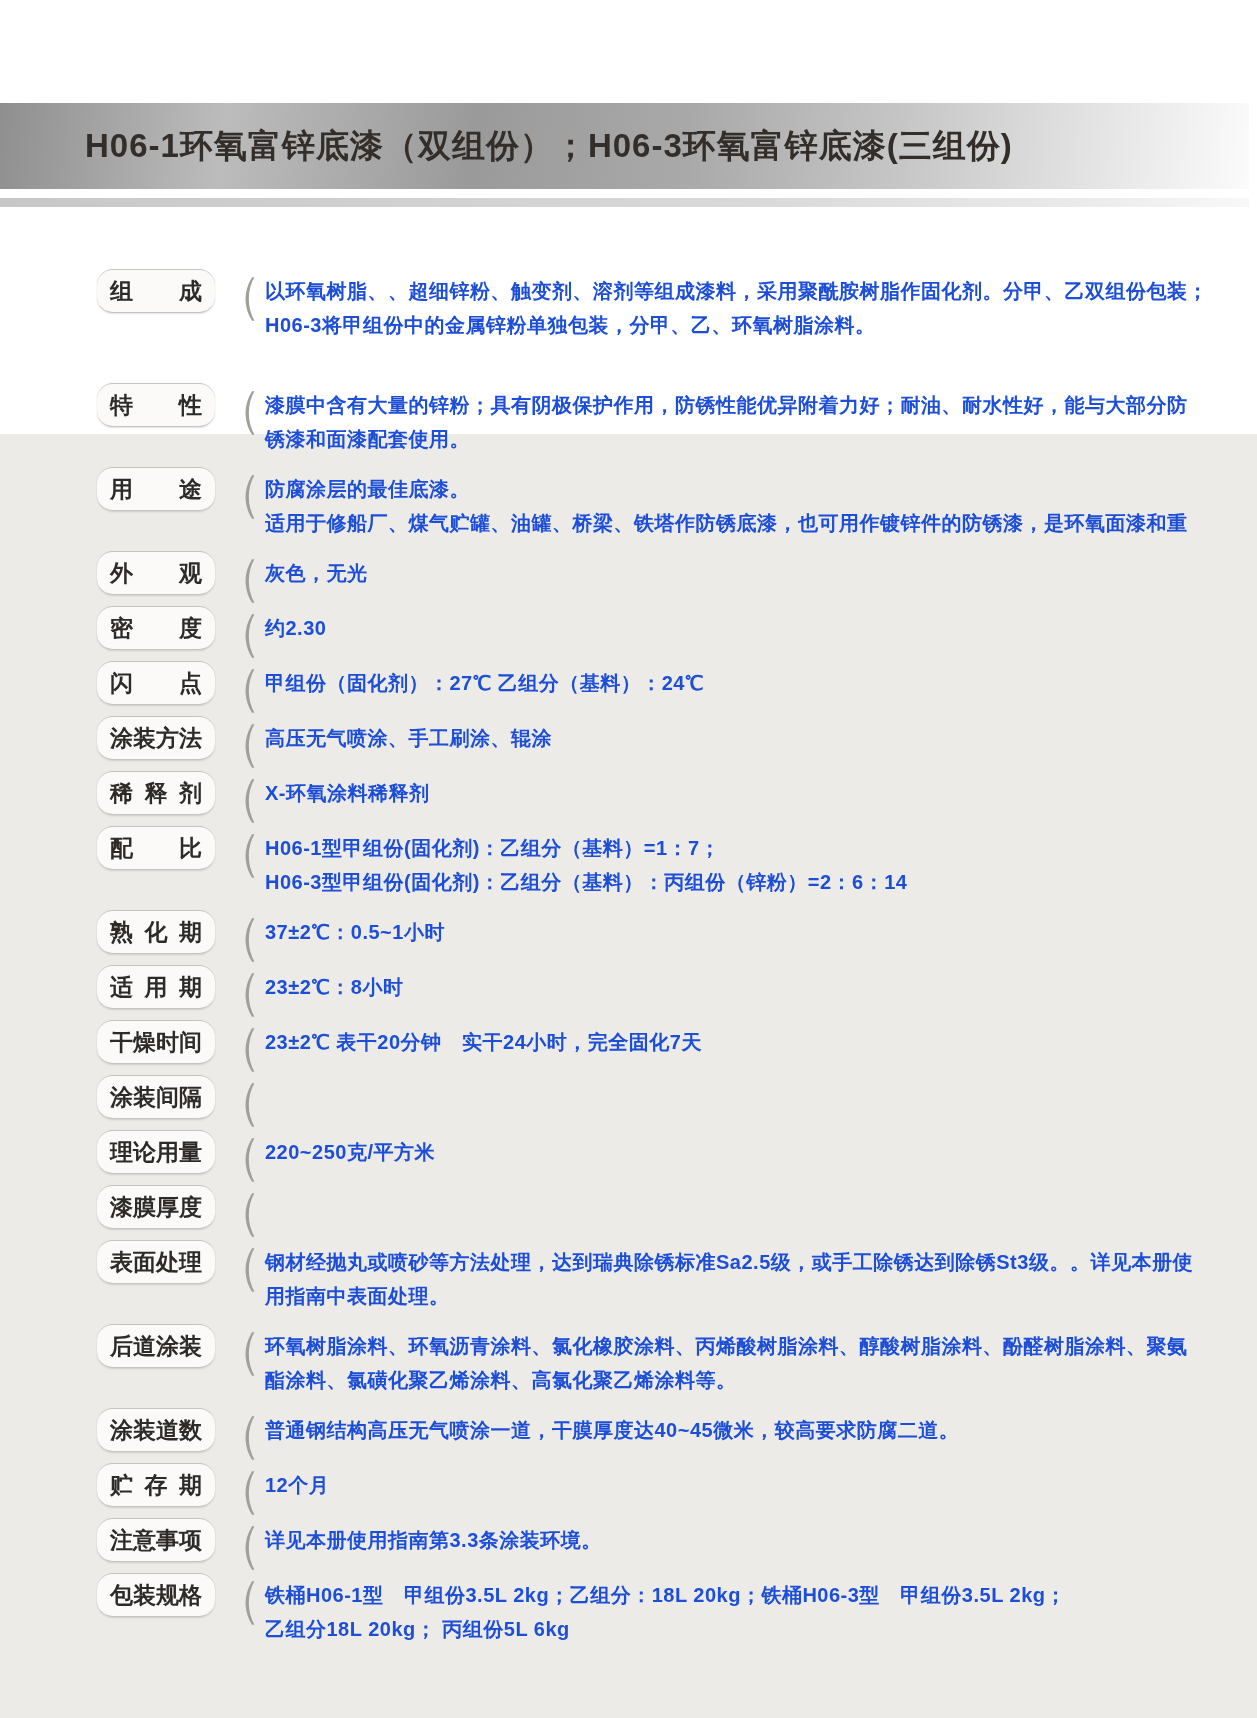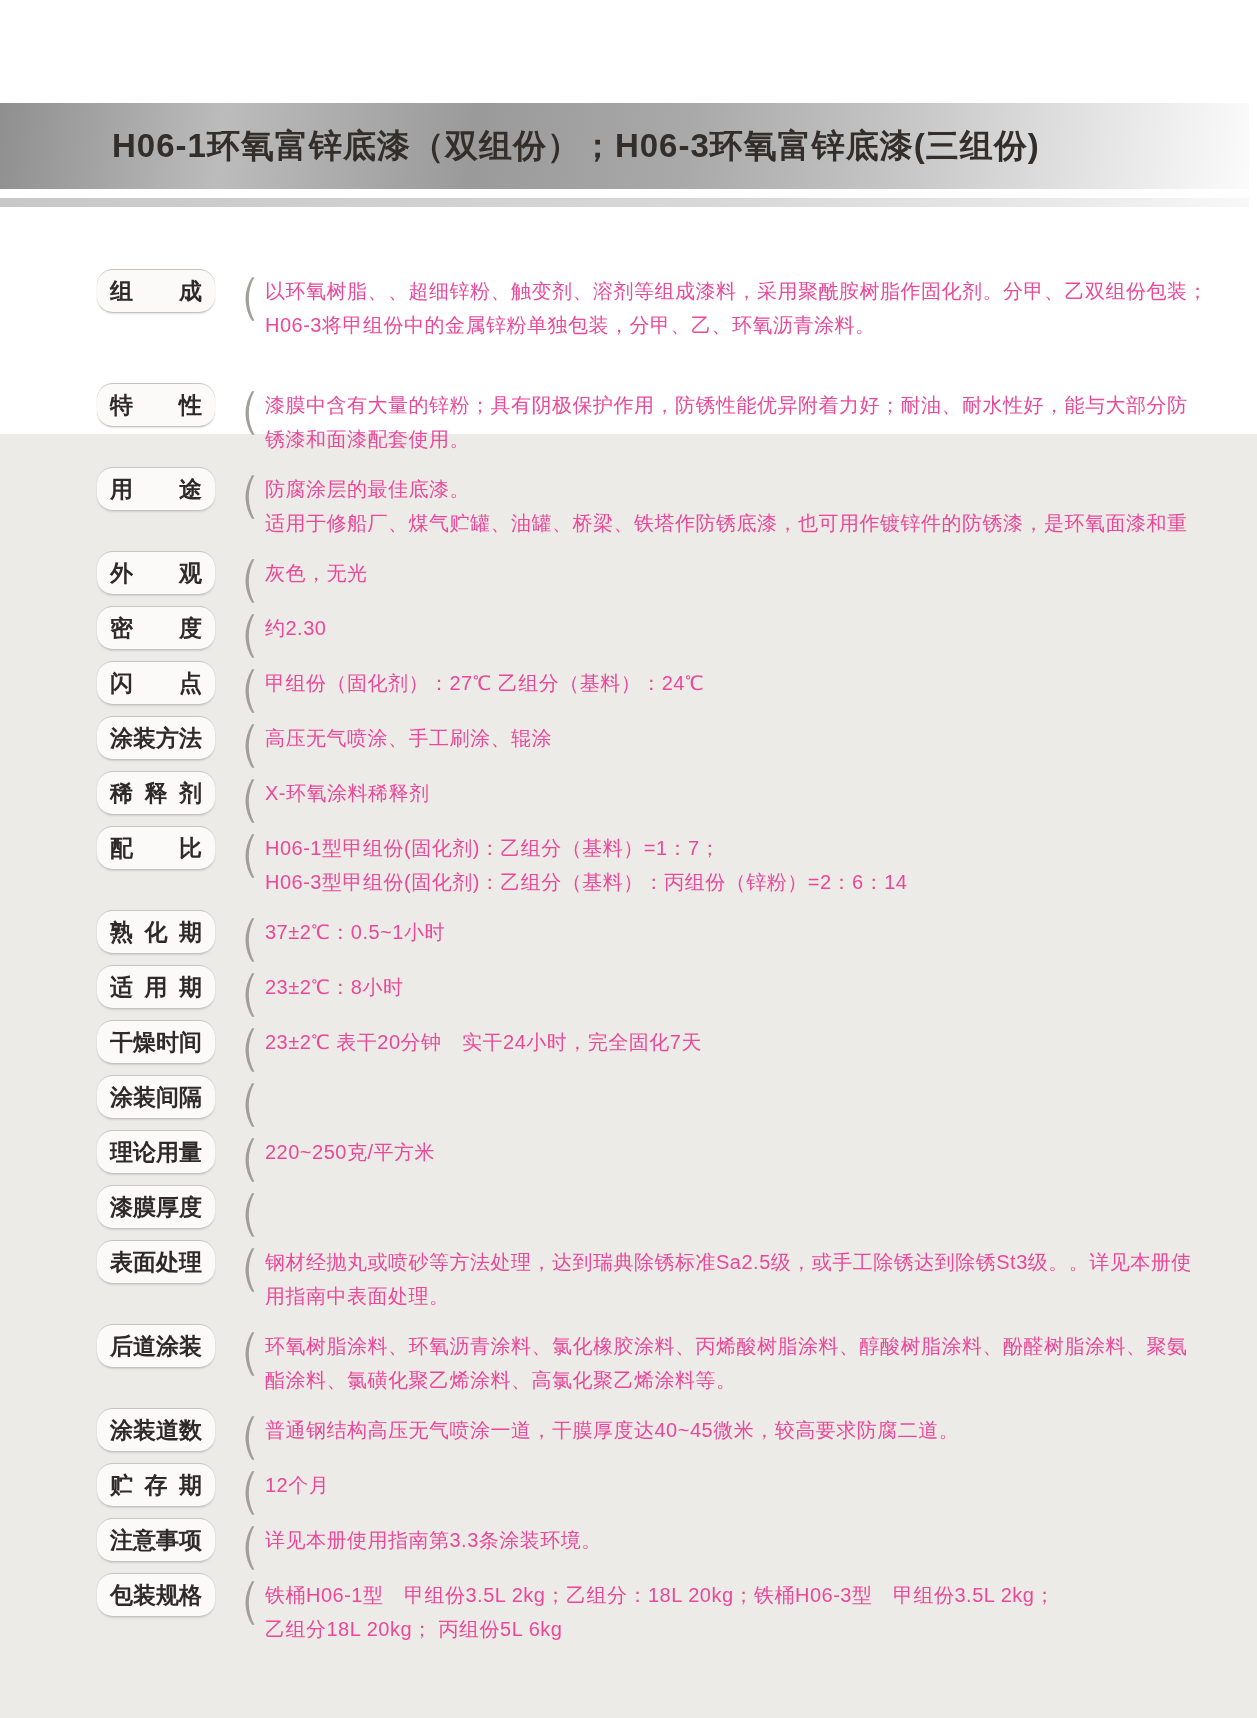--- a/index.html
+++ b/index.html
@@ -14,21 +14,21 @@
 
   
   .header-bar{
     height:86px;
     margin:103px 8px 0 0;
     background:linear-gradient(97deg,
       #8f8f8f 0%, #bcbcbc 18%, #9a9a9a 38%,
       #a9a9a9 55%, #c6c6c6 72%, #e5e5e5 88%, #fbfbfb 100%);
     display:flex;align-items:center;
     box-sizing:border-box;
-    padding-left:112px;
+    padding-left:85px;
   }
   .header-title{
     font-size:33px;font-weight:bold;color:#332e29;
     letter-spacing:1px;white-space:nowrap;
   }
   .sub-strip{
     height:9px;margin:9px 8px 0 0;
     background:linear-gradient(to right,#c7c7c7,#d9d9d9 60%,#e9e9e9 85%,#f8f8f8 100%);
   }
 
@@ -62,21 +62,21 @@
     display:inline-block;
     font-size:44px;line-height:44px;
     color:#a29f9b;font-weight:400;
     margin:0 4px 0 2px;
     transform:scaleY(1.15);
     transform-origin:center top;
     user-select:none;
   }
   .value{
     padding-top:5px;
-    font-size:20px;font-weight:400;color:#ec4899;
+    font-size:20px;font-weight:700;color:#1d4ed8;
     letter-spacing:0.5px;
   }
   .value .line{line-height:34px;min-height:34px;white-space:nowrap;}
 </style>
 </head>
 <body>
 
 <div class="page">
 
   <div class="header-bar">
@@ -89,21 +89,21 @@
 
   <div class="rows">
     <div class="row">
       <div class="pill">
           <span>组</span>
           <span>成</span>
         </div>
       <span class="bracket">（</span>
       <div class="value">
           <div class="line">以环氧树脂、、超细锌粉、触变剂、溶剂等组成漆料，采用聚酰胺树脂作固化剂。分甲、乙双组份包装；</div>
-          <div class="line">H06-3将甲组份中的金属锌粉单独包装，分甲、乙、环氧沥青涂料。</div>
+          <div class="line">H06-3将甲组份中的金属锌粉单独包装，分甲、乙、环氧树脂涂料。</div>
         </div>
     </div>
 
     <div class="row">
       <div class="pill">
           <span>特</span>
           <span>性</span>
         </div>
       <span class="bracket">（</span>
       <div class="value">

